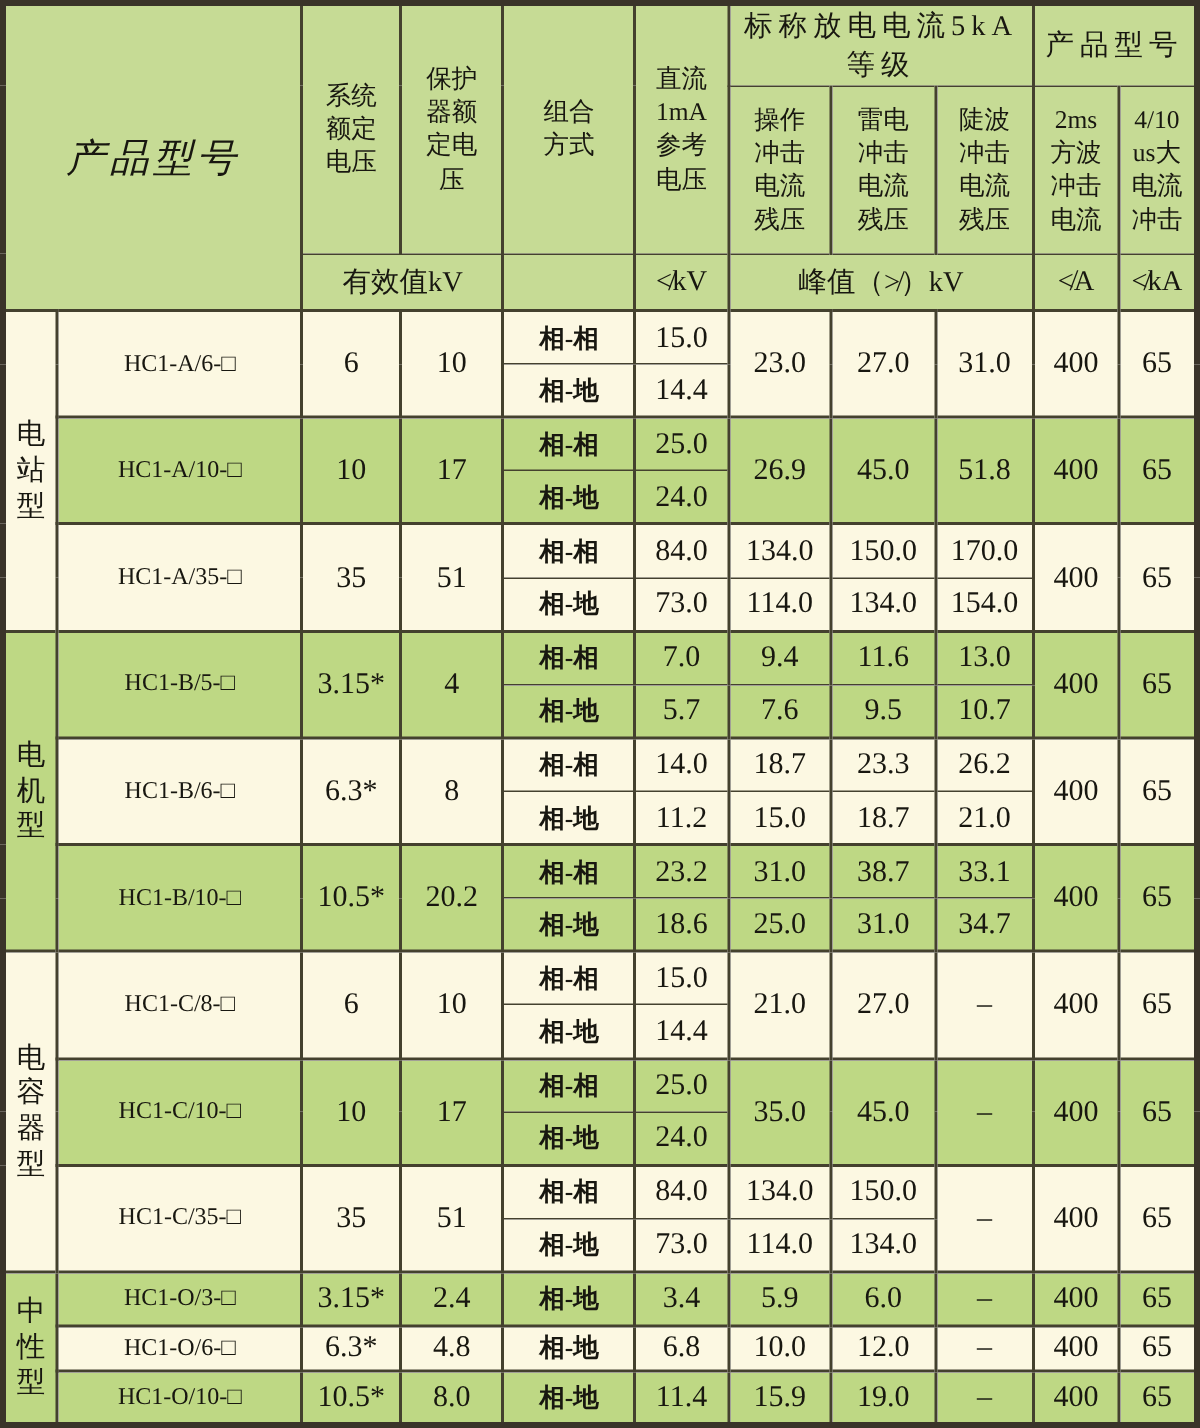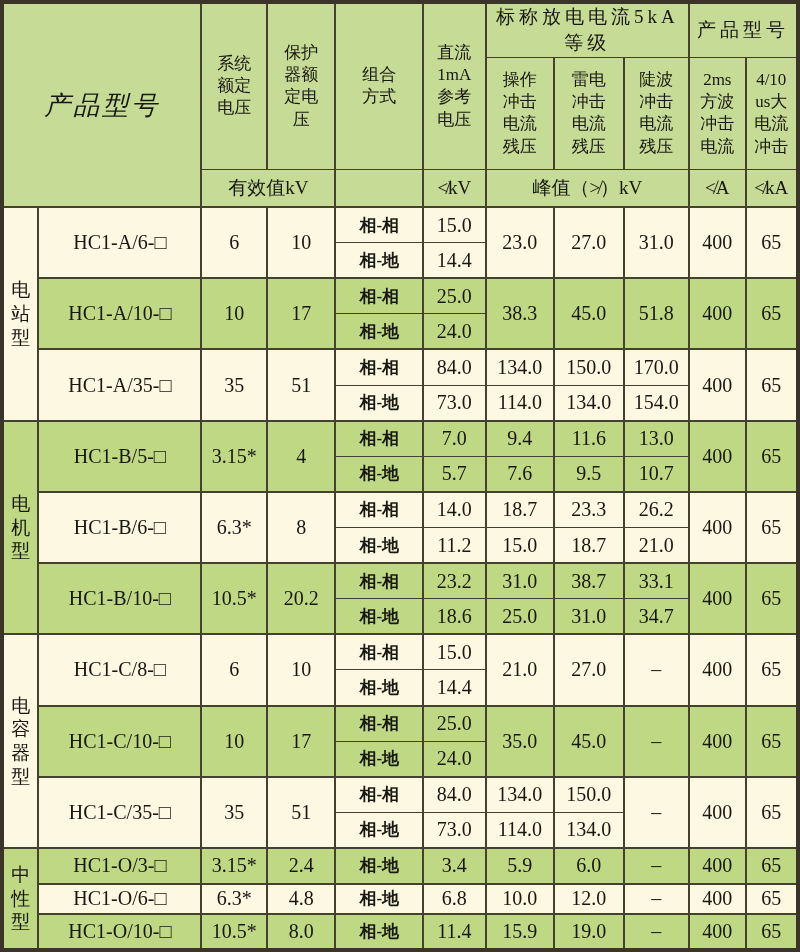--- a/index.html
+++ b/index.html
@@ -21,21 +21,21 @@
   }
   tr.mb td{border-top-width:2.4px;}
   .h{background:#c6db95;}
   .g{background:#bed884;}
   .c{background:#fcf8e2;}
   .ttl{font-size:26px;letter-spacing:3px;font-style:italic;}
   .sub{font-size:17px;line-height:1.3;white-space:pre-line;}
   .grp{font-size:19px;letter-spacing:4px;}
   .unit{font-size:19px;text-align:center;}
   .vlabel{font-size:19px;line-height:1.25;white-space:pre-line;}
-  .model{font-size:20px;text-align:center;}
+  .model{font-size:16px;text-align:center;}
   .num{font-size:20px;}
   .comb{font-size:17px;font-weight:bold;}
 </style>
 </head>
 <body>
 
 <table>
 <colgroup>
   <col style="width:36px">
       <col style="width:162px">
@@ -121,21 +121,21 @@
     <td class="c comb">相-地</td>
     <td class="c num">14.4</td>
   </tr>
 
   <tr class="mb" style="height:35px">
     <td class="g model" rowspan="2">HC1-A/10-□</td>
     <td class="g num" rowspan="2">10</td>
     <td class="g num" rowspan="2">17</td>
     <td class="g comb">相-相</td>
     <td class="g num">25.0</td>
-    <td class="g num" rowspan="2">38.3</td>
+    <td class="g num" rowspan="2">26.9</td>
     <td class="g num" rowspan="2">45.0</td>
     <td class="g num" rowspan="2">51.8</td>
     <td class="g num" rowspan="2">400</td>
     <td class="g num" rowspan="2">65</td>
   </tr>
   <tr style="height:35px">
     <td class="g comb">相-地</td>
     <td class="g num">24.0</td>
   </tr>
 

